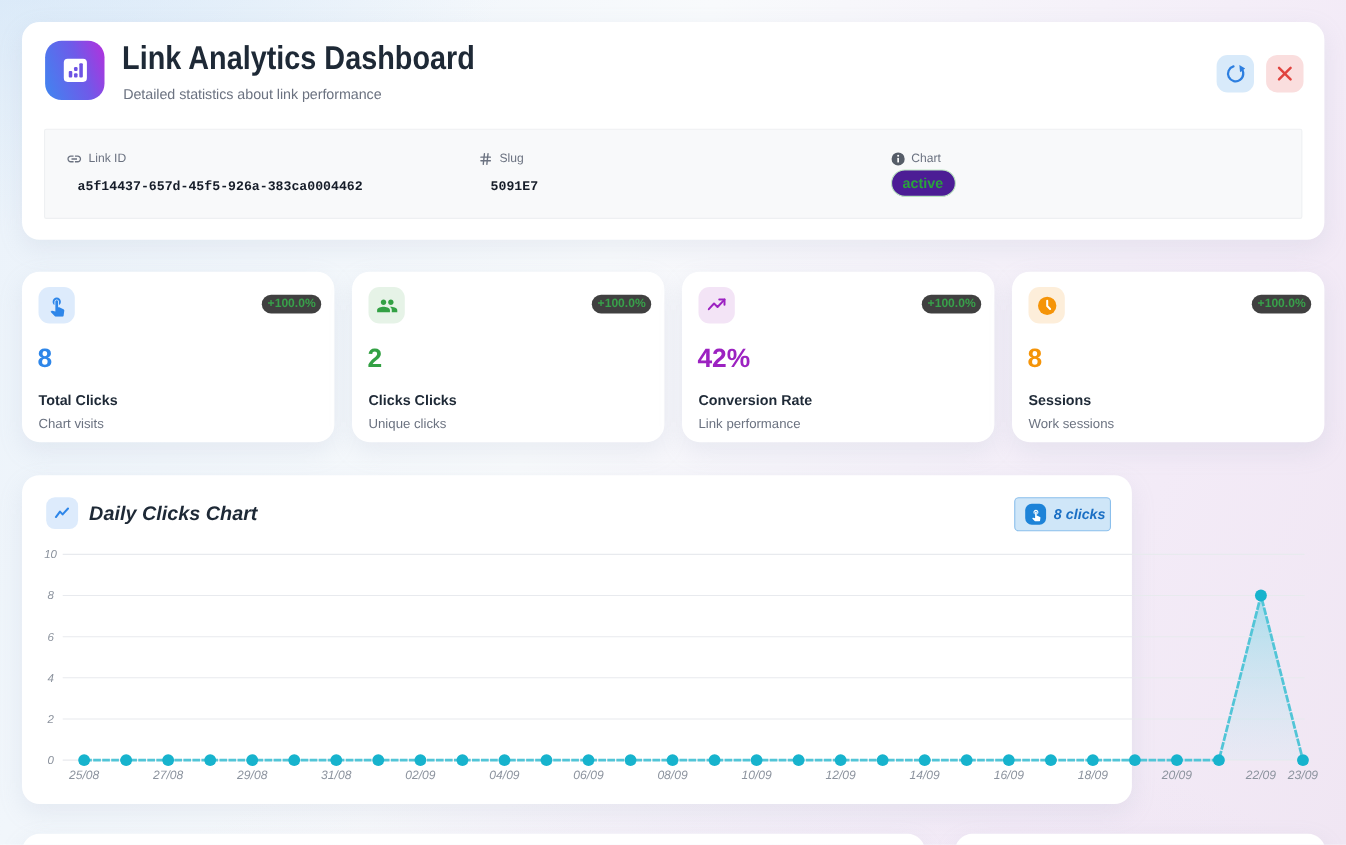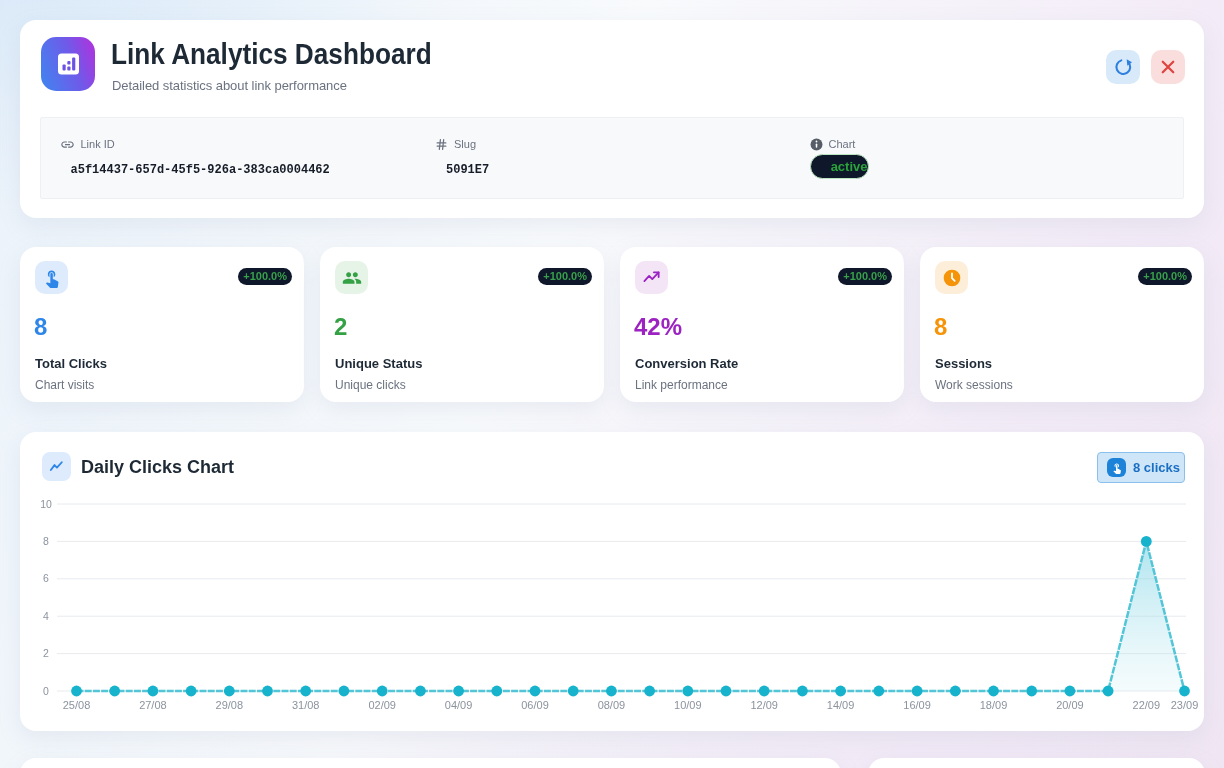--- a/index.html
+++ b/index.html
@@ -24,38 +24,38 @@
 #hdr-sub { position:absolute; left:92px; top:58px; font-size:13px; color:#6b7280; letter-spacing:-0.05px; }
 .hbtn { position:absolute; top:30px; width:34px; height:34px; border-radius:10px; display:flex; align-items:center; justify-content:center; }
 #btn-refresh { left:1086px; background:#d8eafa; }
 #btn-close { left:1131px; background:#fadede; }
 
 
 #info { position:absolute; left:20px; top:97px; width:1144px; height:82px; background:#f8f9fa; border:1px solid #eef0f2; border-radius:2px; }
 .icol { position:absolute; top:0; height:82px; width:370px; }
 .ilabel { position:absolute; top:20px; left:0; display:flex; align-items:center; gap:6px; font-size:11px; color:#6b7280; height:13px; line-height:13px; }
 .ival { position:absolute; top:45px; left:0; font-family:"Liberation Mono", monospace; font-weight:bold; font-size:12px; color:#161d29; white-space:nowrap;margin-left:11px; }
-#badge-active { position:absolute; top:36px; left:0; width:59px; height:25px; line-height:24px; text-align:right; background:#0f172a; border:1px solid #bce6c1; border-radius:13px;
+#badge-active { position:absolute; top:36px; left:0; width:59px; height:25px; line-height:24px; text-align:center; background:#4c1d95; border:1px solid #bce6c1; border-radius:13px;
   color:#2aa33b; font-size:13px; font-weight:bold; }
 
 
 .stat { top:247px; height:155px; width:284px; }
 .stat .ic { position:absolute; left:15px; top:14px; width:33px; height:33px; border-radius:10px; display:flex; align-items:center; justify-content:center; }
-.stat .pct { position:absolute; right:12px; top:21px; height:17px; padding:0 5px; line-height:17px; background:#0f172a; border-radius:9px; font-size:11px; font-weight:bold; color:#38a04a; }
+.stat .pct { position:absolute; right:12px; top:21px; height:17px; padding:0 5px; line-height:17px; background:#404040; border-radius:9px; font-size:11px; font-weight:bold; color:#38a04a; }
 .stat .num { position:absolute; left:14px; top:68px; font-size:24px; font-weight:bold; line-height:24px; }
 .stat .lbl { position:absolute; left:15px; top:109px; font-size:13px; font-weight:bold; color:#1e2936; }
 .stat .sub { position:absolute; left:15px; top:130.5px; font-size:12px; color:#6b7280; }
 #st1 { left:20px; }  #st2 { left:320px; } #st3 { left:620px; } #st4 { left:920px; }
 #st1 .ic { background:#ddebfc; } #st1 .num { color:#2e86e9; }
 #st2 .ic { background:#e6f3e7; } #st2 .num { color:#33a144; }
 #st3 .ic { background:#f3e4f6; } #st3 .num { color:#9c22c1; }
 #st4 .ic { background:#fdeeda; } #st4 .num { color:#f59408; }
 
 
-#chart { left:20px; top:432px; width:1184px; height:299px; }
+#chart { left:20px; top:432px; width:1009px; height:299px;font-style:italic; }
 #ch-icon { position:absolute; left:22px; top:20px; width:29px; height:29px; border-radius:8px; background:#ddebfc; display:flex; align-items:center; justify-content:center; }
 #ch-title { position:absolute; left:61px; top:25px; font-size:18px; font-weight:bold; color:#1e2936; }
 #ch-badge { position:absolute; right:19px; top:20px; width:88px; height:31px; background:#cfe6f8; border:1.5px solid #8bbfec; border-radius:4px; display:flex; align-items:center; gap:7px; padding-left:9px; }
 #ch-badge .bic { width:19px; height:19px; border-radius:6px; background:#1d83d8; display:flex; align-items:center; justify-content:center; }
 #ch-badge .btx { font-size:13px; font-weight:bold; color:#1a6fc4; }
 
 
 #bl { left:20px; top:758px; width:821px; height:60px; }
 #br { left:868px; top:758px; width:337px; height:60px; }
 </style>
@@ -131,21 +131,21 @@
 </div>
 
 <div class="card stat" id="st2">
   <div class="ic">
       <svg width="20" height="20" viewBox="0 0 24 24" fill="#33a144">
         <path d="M16 11c1.66 0 2.99-1.34 2.99-3S17.66 5 16 5c-1.66 0-3 1.34-3 3s1.34 3 3 3zm-8 0c1.66 0 2.99-1.34 2.99-3S9.66 5 8 5C6.34 5 5 6.34 5 8s1.34 3 3 3zm0 2c-2.33 0-7 1.17-7 3.5V19h14v-2.5c0-2.33-4.67-3.5-7-3.5zm8 0c-.29 0-.62.02-.97.05 1.16.84 1.97 1.97 1.97 3.45V19h6v-2.5c0-2.33-4.67-3.5-7-3.5z"></path>
       </svg>
     </div>
   <div class="pct">+100.0%</div>
   <div class="num">2</div>
-  <div class="lbl">Unique Status</div>
+  <div class="lbl">Clicks Clicks</div>
   <div class="sub">Unique clicks</div>
 </div>
 
 <div class="card stat" id="st3">
   <div class="ic">
       <svg width="19" height="19" viewBox="0 0 24 24" fill="none" stroke="#9c22c1" stroke-width="2.3" stroke-linecap="round" stroke-linejoin="round">
         <polyline points="3,16.5 9,10 13,14 21,5.5"></polyline>
         <polyline points="15,5.5 21,5.5 21,11.5"></polyline>
       </svg>
     </div>

